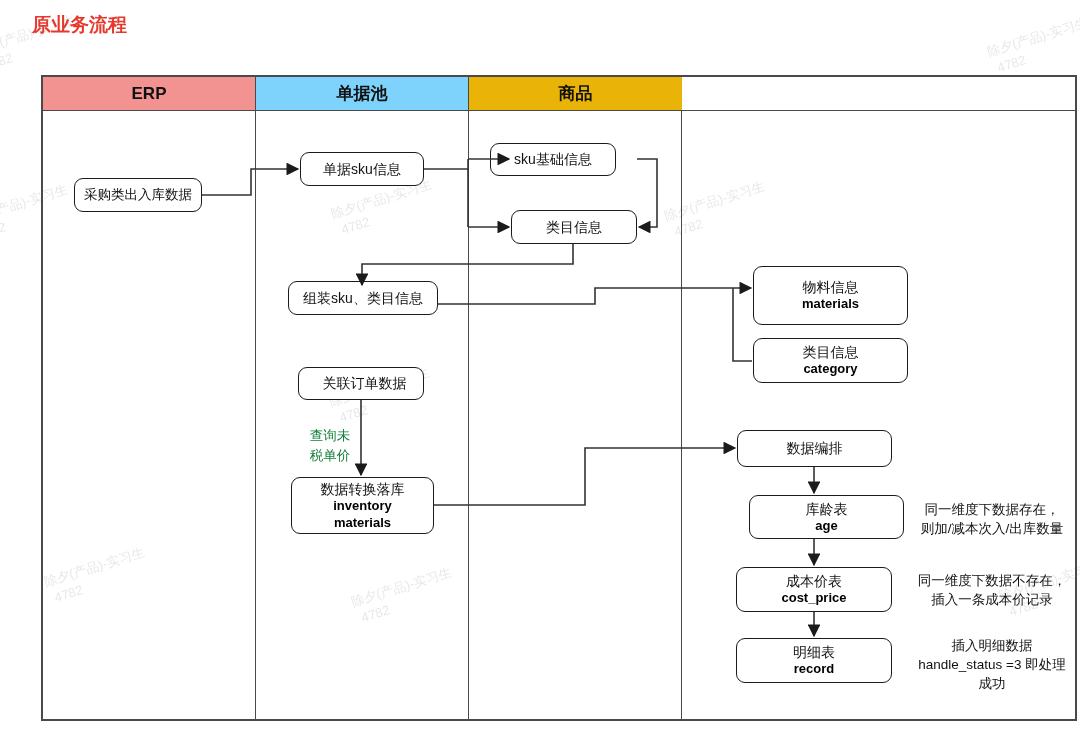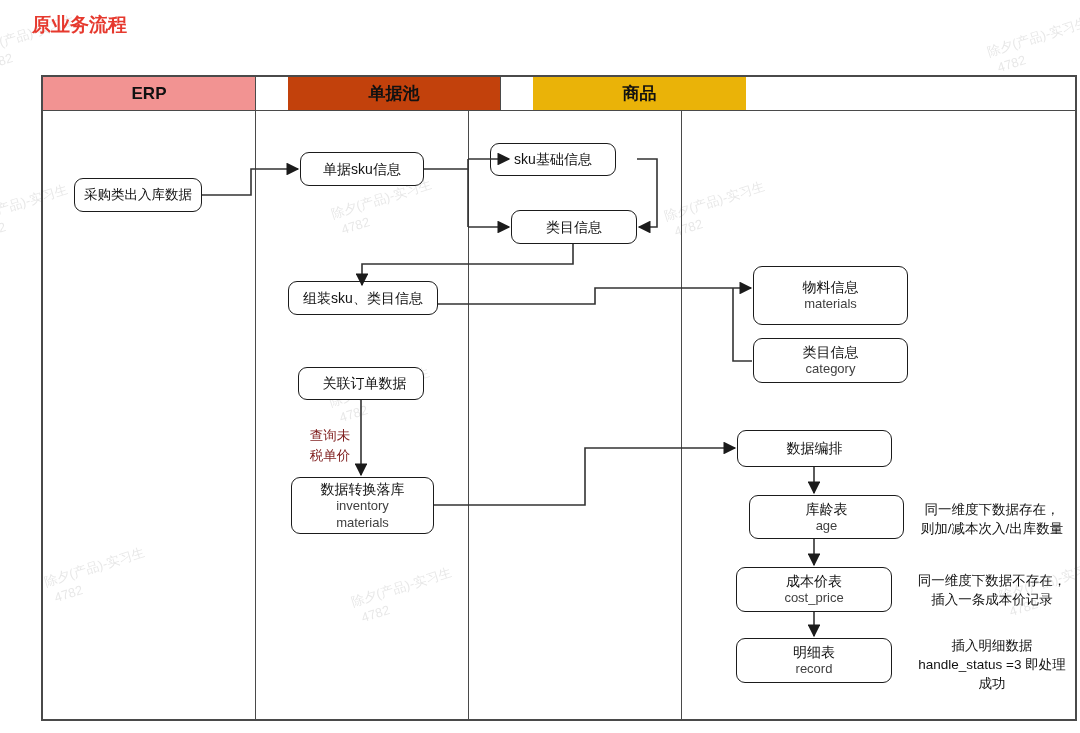--- a/index.html
+++ b/index.html
@@ -3,40 +3,40 @@
 <meta charset="utf-8">
 <style>
   html,body{margin:0;padding:0;background:#ffffff;font-family:"Liberation Sans",sans-serif;}
   #canvas{position:relative;width:1080px;height:733px;background:#ffffff;overflow:hidden;}
 
   
   .page-title{position:absolute;left:32px;top:12px;font-size:19px;font-weight:bold;color:#e6392e;z-index:4;}
 
   
   .lane-table{position:absolute;left:41px;top:75px;width:1036px;height:646px;border:2px solid #4a4a4a;box-sizing:border-box;z-index:1;}
-  .lane-header-row{display:flex;height:33px;border-bottom:1.6px solid #4a4a4a;gap:32px;}
+  .lane-header-row{display:flex;height:33px;border-bottom:1.6px solid #4a4a4a;}
   .lane-body-row{display:flex;height:609px;}
   .lane-cell{box-sizing:border-box;display:flex;align-items:center;justify-content:center;}
   .lane-cell:not(:last-child){border-right:1.6px solid #4a4a4a;}
   .lane-header{font-size:17px;font-weight:bold;color:#111;}
   .w-erp{width:213px;} .w-djc{width:213px;} .w-sp{width:213px;} .w-kc{width:393px;}
-  .bg-erp{background:#f29392;} .bg-djc{background:#c2410c;} .bg-sp{background:#eab308;} .bg-kc{background:#c2f38c;}
+  .bg-erp{background:#f29392;} .bg-djc{background:#7dd3fc;} .bg-sp{background:#eab308;} .bg-kc{background:#c2f38c;}
 
   
   .node{position:absolute;background:#ffffff;border:1.6px solid #1b1b1b;border-radius:9px;
         display:flex;flex-direction:column;align-items:center;justify-content:center;
         font-size:14px;color:#111;line-height:1.3;box-sizing:border-box;z-index:2;text-align:center;}
-  .node .sub{color:#404040;font-size:13px;line-height:1.25;}
+  .node .sub{color:#000000;font-size:13px;line-height:1.25;font-weight:bold;}
 
   
   svg.edges{position:absolute;left:0;top:0;z-index:3;pointer-events:none;}
   svg.edges polyline{fill:none;stroke:#333;stroke-width:1.6;}
 
   
-  .edge-label{position:absolute;font-size:13.5px;color:#7f1d1d;text-align:center;line-height:1.45;z-index:2;}
+  .edge-label{position:absolute;font-size:13.5px;color:#15803d;text-align:center;line-height:1.45;z-index:2;}
   .note{position:absolute;font-size:13.5px;color:#111;text-align:center;line-height:1.4;z-index:2;}
 
   
   .wm{position:absolute;color:rgba(110,110,110,0.17);font-size:13px;line-height:1.35;
       transform:rotate(-17deg);white-space:nowrap;z-index:0;pointer-events:none;}
   .wm .l2{display:block;padding-left:5px;}
 </style>
 </head>
 <body>
 

